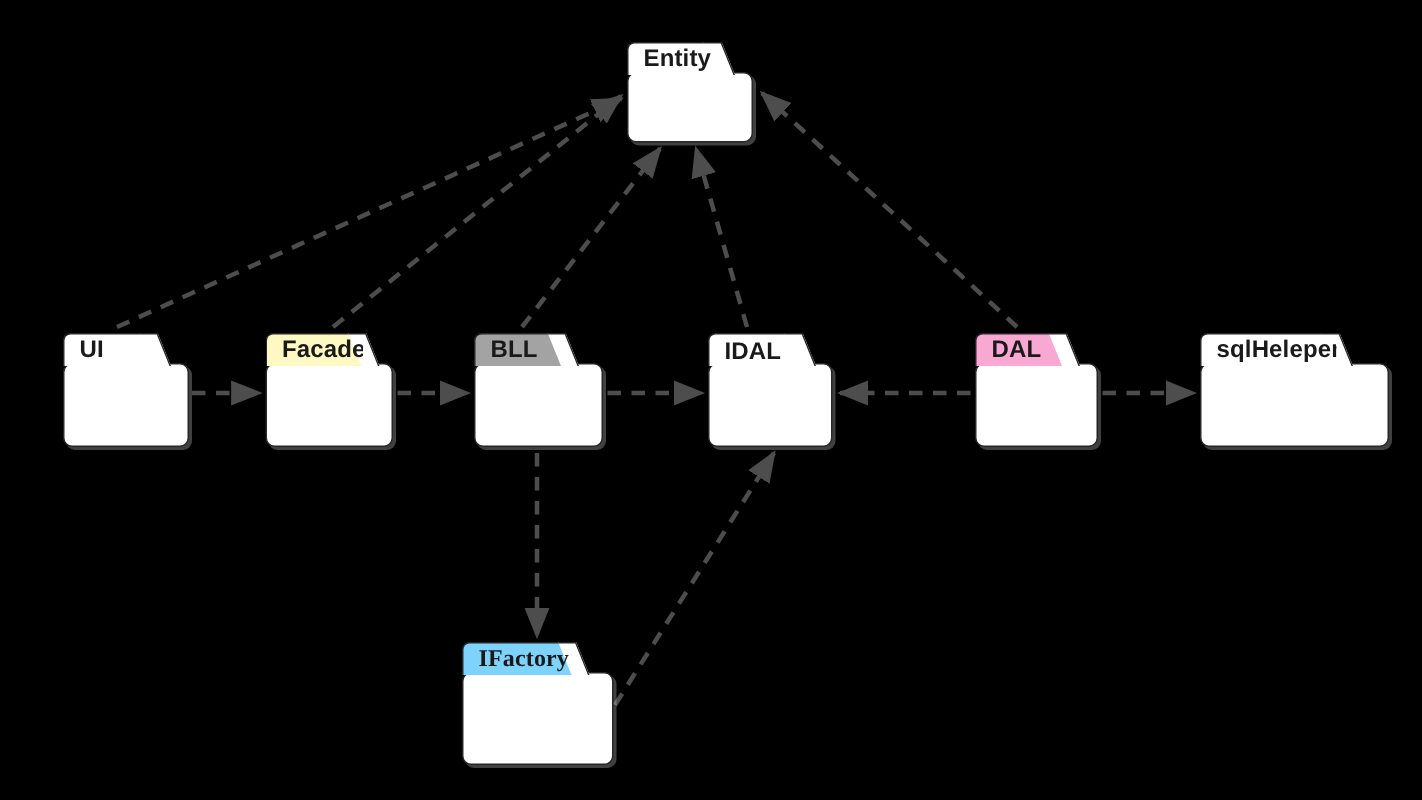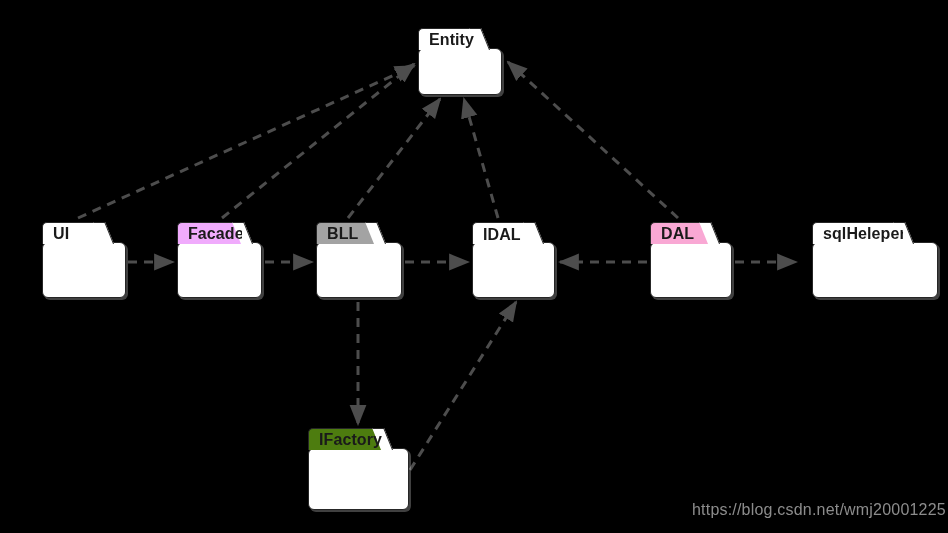--- a/index.html
+++ b/index.html
@@ -117,21 +117,21 @@
       </div>
       <div class="node" style="left: 25px; top: 222px; width: 84px; height: 76px; margin-left: 17px;">
         <div class="node-body" style="top: 20px; width: 84px; height: 56px; background: rgb(255, 255, 255); border-color: rgb(38, 38, 38);"></div>
         <div class="node-tab" style="width: 62px; background: rgb(255, 255, 255); border-color: rgb(38, 38, 38);">
           <span class="node-tab-label">UI</span>
         </div>
         <div class="node-tab-skew" style="left: 60.4px; background: rgb(255, 255, 255); border-color: rgb(38, 38, 38);"></div>
       </div>
       <div class="node" style="left: 177px; top: 222px; width: 85px; height: 76px;">
         <div class="node-body" style="top: 20px; width: 85px; height: 56px; background: rgb(255, 255, 255); border-color: rgb(38, 38, 38);"></div>
-        <div class="node-tab" style="width: 66px; background: #f0abfc; border-color: rgb(38, 38, 38);">
+        <div class="node-tab" style="width: 66px; background: #fef9c3; border-color: rgb(38, 38, 38);">
           <span class="node-tab-label">Facade</span>
         </div>
         <div class="node-tab-skew" style="left: 64.4px; background: rgb(255, 255, 255); border-color: rgb(38, 38, 38);"></div>
       </div>
       <div class="node" style="left: 316px; top: 222px; width: 86px; height: 76px;">
         <div class="node-body" style="top: 20px; width: 86px; height: 56px; background: rgb(255, 255, 255); border-color: rgb(38, 38, 38);"></div>
         <div class="node-tab" style="width: 60px; background: #a3a3a3; border-color: rgb(38, 38, 38);">
           <span class="node-tab-label">BLL</span>
         </div>
         <div class="node-tab-skew" style="left: 58.4px; background: rgb(255, 255, 255); border-color: rgb(38, 38, 38);"></div>
@@ -143,31 +143,30 @@
         </div>
         <div class="node-tab-skew" style="left: 60.4px; background: rgb(255, 255, 255); border-color: rgb(38, 38, 38);"></div>
       </div>
       <div class="node" style="left: 650px; top: 222px; width: 82px; height: 76px;">
         <div class="node-body" style="top: 20px; width: 82px; height: 56px; background: rgb(255, 255, 255); border-color: rgb(38, 38, 38);"></div>
         <div class="node-tab" style="width: 60px; background: #f9a8d4; border-color: rgb(38, 38, 38);">
           <span class="node-tab-label">DAL</span>
         </div>
         <div class="node-tab-skew" style="left: 58.4px; background: rgb(255, 255, 255); border-color: rgb(38, 38, 38);"></div>
       </div>
-      <div class="node" style="left: 800px; top: 222px; width: 126px; height: 76px; margin-left: 12px;">
+      <div class="node" style="left: 800px; top: 222px; width: 126px; height: 76px;">
         <div class="node-body" style="top: 20px; width: 126px; height: 56px; background: rgb(255, 255, 255); border-color: rgb(38, 38, 38);"></div>
         <div class="node-tab" style="width: 92px; background: rgb(255, 255, 255); border-color: rgb(38, 38, 38);">
           <span class="node-tab-label">sqlHeleper</span>
         </div>
         <div class="node-tab-skew" style="left: 90.4px; background: rgb(255, 255, 255); border-color: rgb(38, 38, 38);"></div>
       </div>
       <div class="node" style="left: 308px; top: 428px; width: 101px; height: 82px;">
         <div class="node-body" style="top: 20px; width: 101px; height: 62px; background: rgb(255, 255, 255); border-color: rgb(38, 38, 38);"></div>
-        <div class="node-tab" style="width: 75px; background: #4d7c0f; border-color: rgb(38, 38, 38);">
+        <div class="node-tab" style="width: 75px; background: #7dd3fc; border-color: rgb(38, 38, 38); font-family: Liberation Serif, serif;">
           <span class="node-tab-label">IFactory</span>
         </div>
         <div class="node-tab-skew" style="left: 73.4px; background: rgb(255, 255, 255); border-color: rgb(38, 38, 38);"></div>
       </div>
     </div>
 
-  <div class="watermark" style="left: 692px; top: 501px;">https://blog.csdn.net/wmj20001225</div>
 
 </div>
 
 </body></html>

